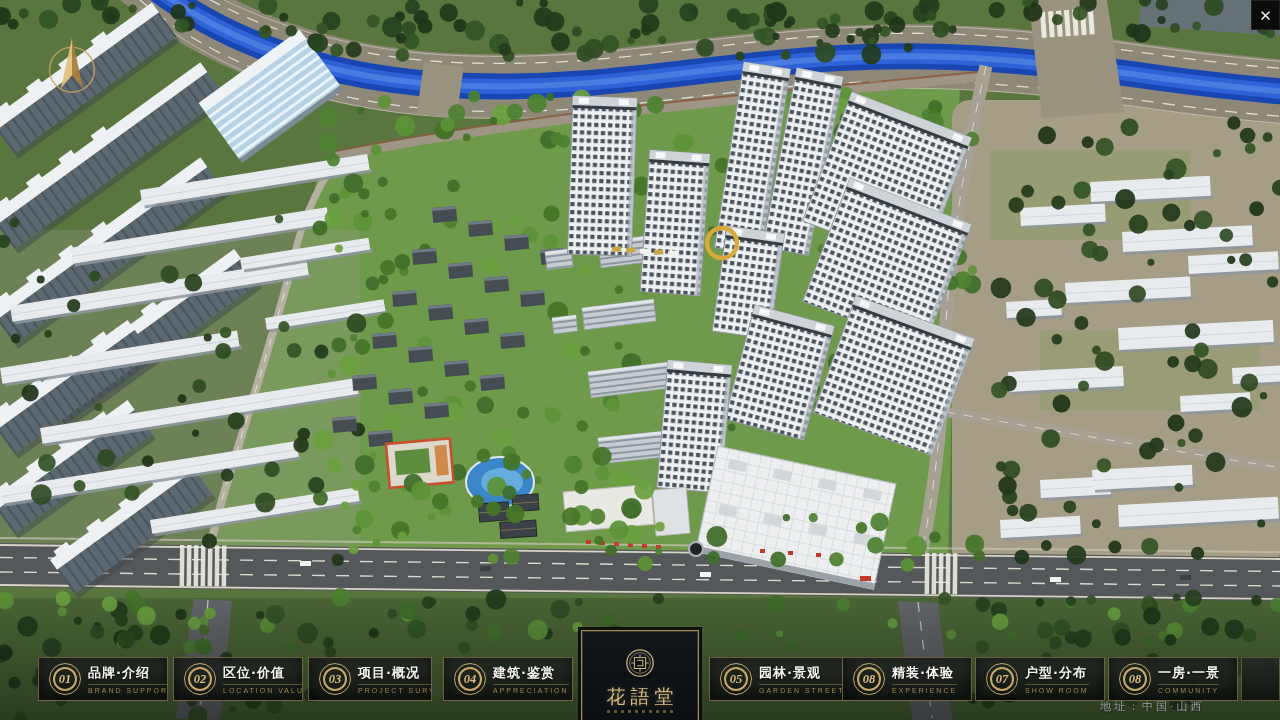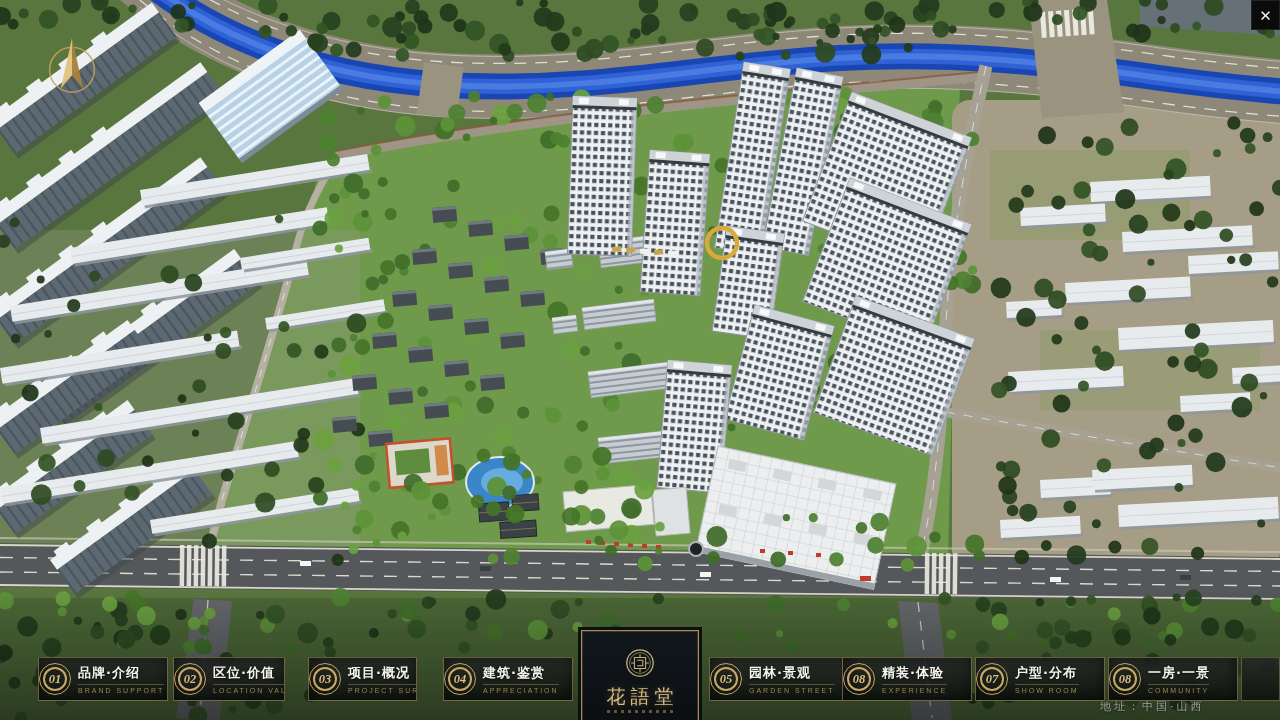--- a/index.html
+++ b/index.html
@@ -9,21 +9,21 @@
   .scene svg{display:block;}
 
   .bottom-fade{position:absolute;left:0;bottom:0;width:100%;height:130px;z-index:1;
     background:linear-gradient(180deg,rgba(0,0,0,0),rgba(4,6,5,.45));pointer-events:none;}
 
   .navbar{position:absolute;left:0;top:657px;width:1280px;height:46px;z-index:4;}
   .nav-box{position:absolute;top:0;height:44px;box-sizing:border-box;cursor:pointer;
     background:linear-gradient(180deg,rgba(36,40,37,.88),rgba(13,17,14,.92));
     border:1px solid rgba(178,152,96,.55);
     box-shadow:inset 0 0 14px rgba(0,0,0,.55);
-    display:flex;align-items:center;gap:7px;overflow:hidden;}
+    display:flex;align-items:center;gap:7px;padding-left:10px;overflow:hidden;}
   .badge{width:30px;height:30px;border-radius:50%;flex:none;
     border:1px solid rgba(205,172,105,.95);
     display:flex;align-items:center;justify-content:center;}
   .badge-inner{width:24px;height:24px;border-radius:50%;border:2px solid #c9a866;box-sizing:border-box;
     display:flex;align-items:center;justify-content:center;}
   .badge-inner span{font-family:"Liberation Serif",serif;font-style:italic;font-weight:700;
     font-size:12.5px;color:#ddbe7e;line-height:1;}
   .labels{display:flex;flex-direction:column;min-width:0;}
   .zh{font-family:"DejaVu Sans",sans-serif;font-size:13px;font-weight:700;color:#f5f4ef;
     letter-spacing:1px;white-space:nowrap;text-shadow:0 1px 2px rgba(0,0,0,.7);}
@@ -1240,32 +1240,32 @@
       <div class="badge">
           <div class="badge-inner">
             <span>01</span>
           </div>
         </div>
       <div class="labels">
           <div class="zh">品牌·介绍</div>
       <div class="en">BRAND SUPPORT</div>
         </div>
     </div>
-    <div class="nav-box" style="left:173px;width:112px">
+    <div class="nav-box" style="left:173px;width:130px">
       <div class="badge">
           <div class="badge-inner">
             <span>02</span>
           </div>
         </div>
       <div class="labels">
           <div class="zh">区位·价值</div>
       <div class="en">LOCATION VALUE</div>
         </div>
     </div>
-    <div class="nav-box" style="left:308px;width:109px">
+    <div class="nav-box" style="left:308px;width:124px">
       <div class="badge">
           <div class="badge-inner">
             <span>03</span>
           </div>
         </div>
       <div class="labels">
           <div class="zh">项目·概况</div>
       <div class="en">PROJECT SURVEY</div>
         </div>
     </div>

